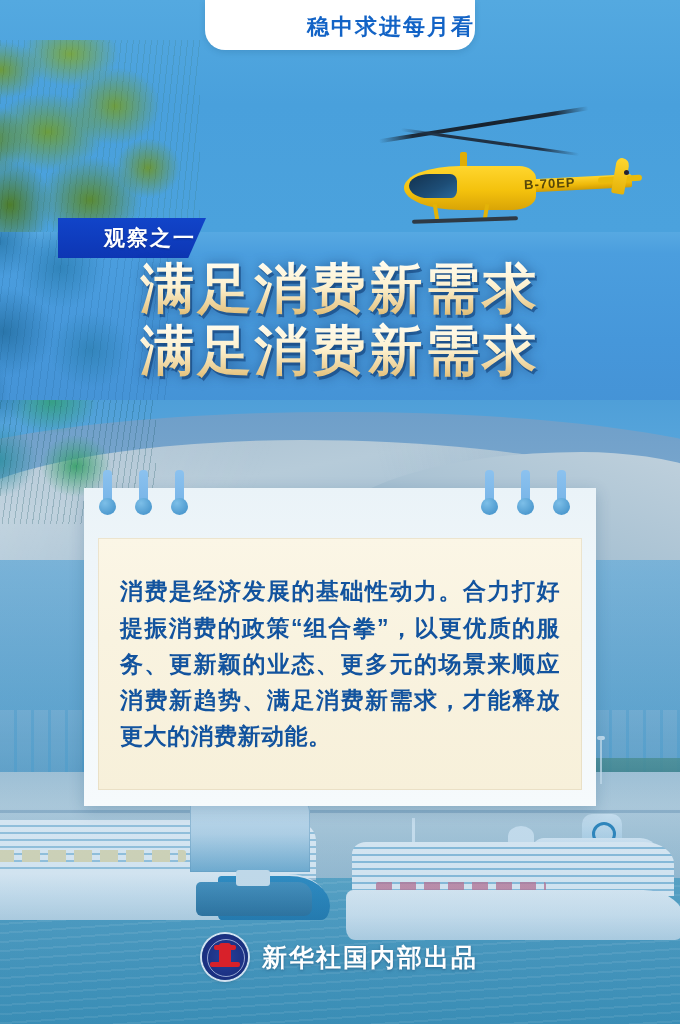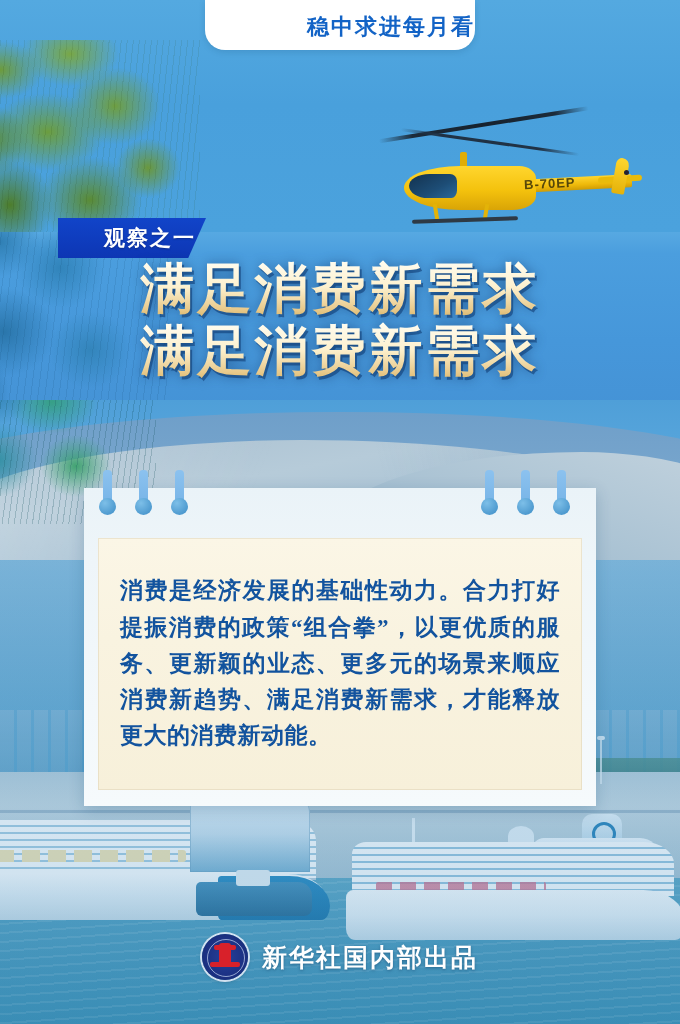--- a/index.html
+++ b/index.html
@@ -586,21 +586,21 @@
     left: 14px;
     top: 50px;
     width: 484px;
     height: 252px;
     background: linear-gradient(180deg, #fbf6e6 0%, #f9f3e0 40%, #f7f0da 100%);
     box-shadow: inset 0 0 0 1px rgba(210,195,160,.35);
     display: flex;
     align-items: center;
   }
   .note-text {
-    font-family: Liberation Serif, serif;
+    font-family: Liberation Sans, sans-serif;
     font-size: 23px;
     font-weight: 700;
     line-height: 1.58;
     color: #12539e;
     padding: 0 22px;
     text-align: justify;
     text-justify: inter-ideograph;
     letter-spacing: .5px;
   }
 

